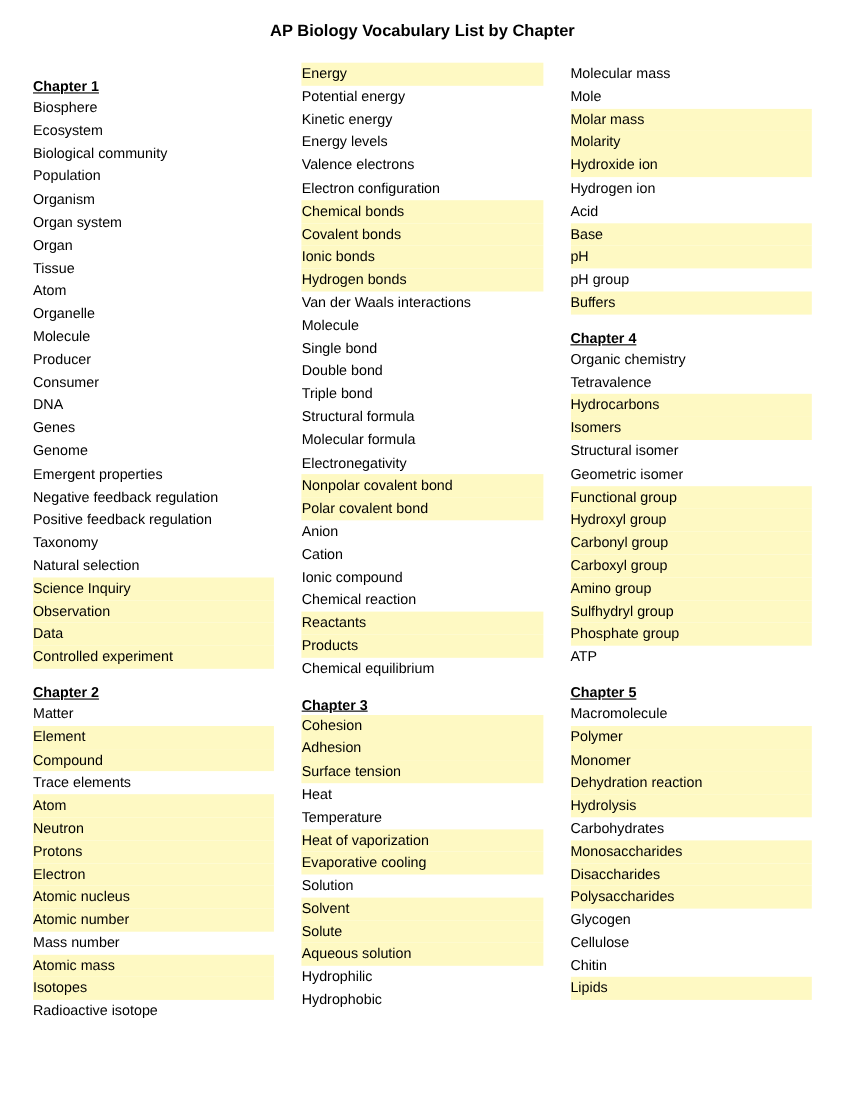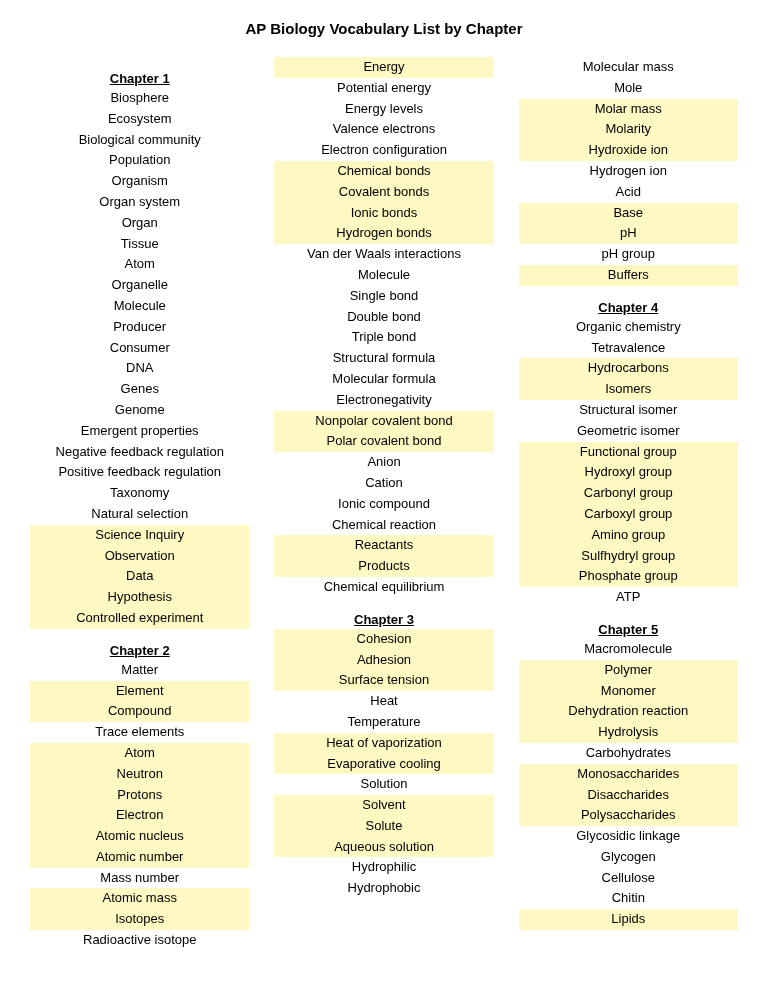--- a/index.html
+++ b/index.html
@@ -16,21 +16,20 @@
       text-align: center;
       font-size: 15px;
       font-weight: bold;
       margin-bottom: 20px;
       font-family: Arial, sans-serif;
     }
     .columns-wrapper {
       display: flex;
       gap: 11px;
       justify-content: space-between;
-      text-align: center;
     }
     .col {
       width: 31%;
     }
     .chapter-heading {
       font-weight: bold;
       text-decoration: underline;
       margin-top: 14px;
       margin-bottom: 2px;
       display: block;
@@ -68,41 +67,41 @@
       <span class="term">Genes</span>
       <span class="term">Genome</span>
       <span class="term">Emergent properties</span>
       <span class="term">Negative feedback regulation</span>
       <span class="term">Positive feedback regulation</span>
       <span class="term">Taxonomy</span>
       <span class="term">Natural selection</span>
       <span class="term highlighted">Science Inquiry</span>
       <span class="term highlighted">Observation</span>
       <span class="term highlighted">Data</span>
-      <span class="term highlighted">Hypothesis</span>
       <span class="term highlighted">Controlled experiment</span>
       <span class="chapter-heading">Chapter 2</span>
       <span class="term">Matter</span>
       <span class="term highlighted">Element</span>
       <span class="term highlighted">Compound</span>
       <span class="term">Trace elements</span>
       <span class="term highlighted">Atom</span>
       <span class="term highlighted">Neutron</span>
       <span class="term highlighted">Protons</span>
       <span class="term highlighted">Electron</span>
       <span class="term highlighted">Atomic nucleus</span>
       <span class="term highlighted">Atomic number</span>
       <span class="term">Mass number</span>
       <span class="term highlighted">Atomic mass</span>
       <span class="term highlighted">Isotopes</span>
       <span class="term">Radioactive isotope</span>
     </div>
     <div class="col">
       <span class="term highlighted">Energy</span>
       <span class="term">Potential energy</span>
+      <span class="term">Kinetic energy</span>
       <span class="term">Energy levels</span>
       <span class="term">Valence electrons</span>
       <span class="term">Electron configuration</span>
       <span class="term highlighted">Chemical bonds</span>
       <span class="term highlighted">Covalent bonds</span>
       <span class="term highlighted">Ionic bonds</span>
       <span class="term highlighted">Hydrogen bonds</span>
       <span class="term">Van der Waals interactions</span>
       <span class="term">Molecule</span>
       <span class="term">Single bond</span>
@@ -165,19 +164,18 @@
       <span class="chapter-heading">Chapter 5</span>
       <span class="term">Macromolecule</span>
       <span class="term highlighted">Polymer</span>
       <span class="term highlighted">Monomer</span>
       <span class="term highlighted">Dehydration reaction</span>
       <span class="term highlighted">Hydrolysis</span>
       <span class="term">Carbohydrates</span>
       <span class="term highlighted">Monosaccharides</span>
       <span class="term highlighted">Disaccharides</span>
       <span class="term highlighted">Polysaccharides</span>
-      <span class="term">Glycosidic linkage</span>
       <span class="term">Glycogen</span>
       <span class="term">Cellulose</span>
       <span class="term">Chitin</span>
       <span class="term highlighted">Lipids</span>
     </div>
   </div>
 
 </body></html>

